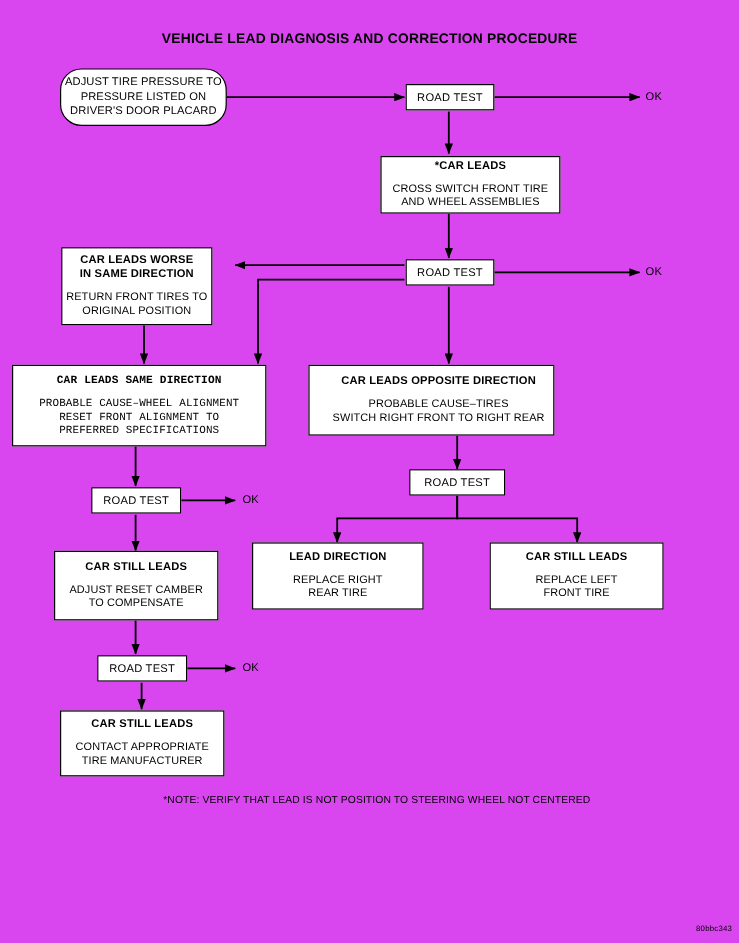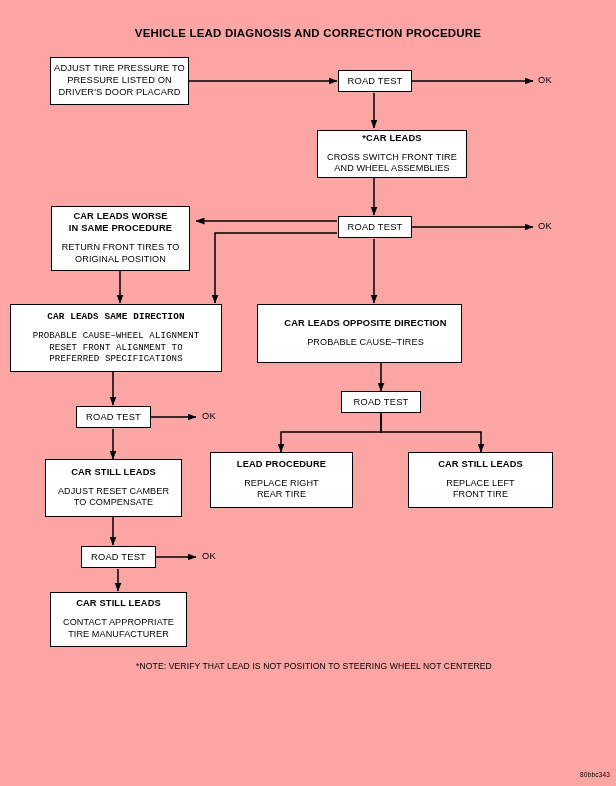--- a/index.html
+++ b/index.html
@@ -4,21 +4,21 @@
 <style>
   html, body {
     margin: 0;
     padding: 0;
     background: #ffffff;
   }
   #page {
     position: relative;
     width: 616px;
     height: 786px;
-    background: #fca5a5;
+    background: #d946ef;
     font-family: "Liberation Sans", sans-serif;
     color: #000000;
     overflow: hidden;
   }
   #svg-layer {
     position: absolute;
     left: 0; top: 0;
     width: 616px;
     height: 786px;
   }
@@ -131,64 +131,65 @@
 
       <path d="M381,363 L381,391" marker-end="url(#arrow)"></path>
 
       <path d="M381,413 L381,432 L281,432 L281,452" marker-end="url(#arrow)"></path>
       <path d="M381,413 L381,432 L481,432 L481,452" marker-end="url(#arrow)"></path>
     </g>
   </svg>
 
   <div class="title">VEHICLE LEAD DIAGNOSIS AND CORRECTION PROCEDURE</div>
 
-  <div class="node plain" style="left:50px; top:57px; width:139px; height:48px;">
+  <div class="node plain" style="left:50px; top:57px; width:139px; height:48px;border-radius:18px;">
     <div class="bd">ADJUST TIRE PRESSURE TO</div>
     <div class="bd">PRESSURE LISTED ON</div>
     <div class="bd">DRIVER'S DOOR PLACARD</div>
   </div>
 
   <div class="roadtest" style="left:338px; top:70px; width:74px; height:22px;">ROAD TEST</div>
   <div class="ok-label" style="left:538px; top:75px;">OK</div>
 
   <div class="node" style="left:317px; top:130px; width:150px; height:48px;">
     <div class="hd">*CAR LEADS</div>
     <div class="bd gap">CROSS SWITCH FRONT TIRE</div>
     <div class="bd">AND WHEEL ASSEMBLIES</div>
   </div>
 
   <div class="roadtest" style="left:338px; top:216px; width:74px; height:22px;">ROAD TEST</div>
   <div class="ok-label" style="left:538px; top:221px;">OK</div>
 
-  <div class="node" style="left:51px; top:206px; width:139px; height:65px;">
+  <div class="node" style="left:51px; top:206px; width:126px; height:65px;">
     <div class="hd">CAR LEADS WORSE</div>
-    <div class="hd">IN SAME PROCEDURE</div>
+    <div class="hd">IN SAME DIRECTION</div>
     <div class="bd gap">RETURN FRONT TIRES TO</div>
     <div class="bd">ORIGINAL POSITION</div>
   </div>
 
   <div class="node" style="left:10px; top:304px; width:212px; height:68px;font-family:Liberation Mono, monospace;">
     <div class="hd">CAR LEADS SAME DIRECTION</div>
     <div class="bd gap">PROBABLE CAUSE–WHEEL ALIGNMENT</div>
     <div class="bd">RESET FRONT ALIGNMENT TO</div>
     <div class="bd">PREFERRED SPECIFICATIONS</div>
   </div>
 
   <div class="node" style="left:257px; top:304px; width:205px; height:59px;padding-left:12px;">
     <div class="hd">CAR LEADS OPPOSITE DIRECTION</div>
     <div class="bd gap">PROBABLE CAUSE–TIRES</div>
+    <div class="bd">SWITCH RIGHT FRONT TO RIGHT REAR</div>
   </div>
 
   <div class="roadtest" style="left:76px; top:406px; width:75px; height:22px;">ROAD TEST</div>
   <div class="ok-label" style="left:202px; top:411px;">OK</div>
 
   <div class="roadtest" style="left:341px; top:391px; width:80px; height:22px;">ROAD TEST</div>
 
   <div class="node" style="left:210px; top:452px; width:143px; height:56px;">
-    <div class="hd">LEAD PROCEDURE</div>
+    <div class="hd">LEAD DIRECTION</div>
     <div class="bd gap">REPLACE RIGHT</div>
     <div class="bd">REAR TIRE</div>
   </div>
 
   <div class="node" style="left:408px; top:452px; width:145px; height:56px;">
     <div class="hd">CAR STILL LEADS</div>
     <div class="bd gap">REPLACE LEFT</div>
     <div class="bd">FRONT TIRE</div>
   </div>
 

